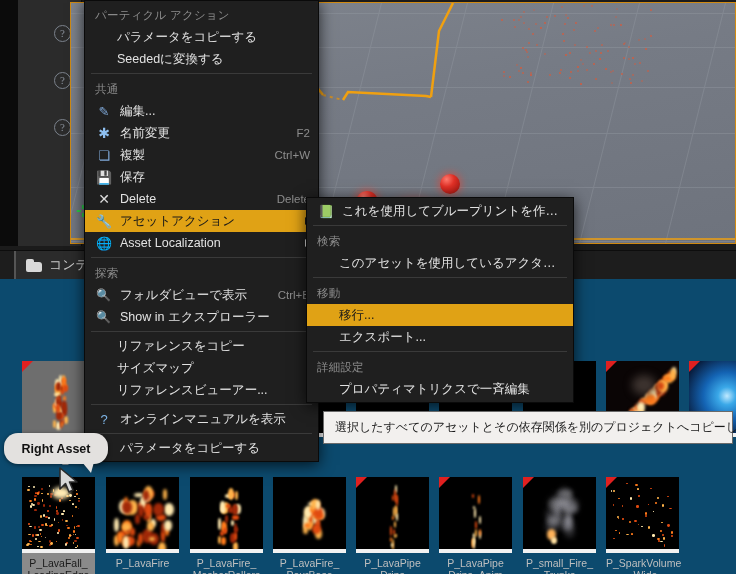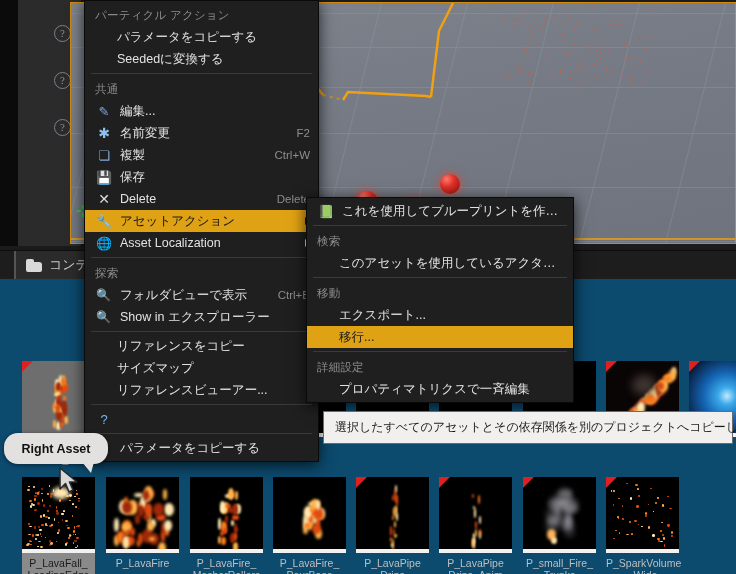--- a/index.html
+++ b/index.html
@@ -945,45 +945,46 @@
       </div>
       <div class="menu-item indent">
         <span class="mi-label">サイズマップ</span>
       </div>
       <div class="menu-item indent">
         <span class="mi-label">リファレンスビューアー...</span>
       </div>
       <div class="menu-sep"></div>
       <div class="menu-item">
         <span class="mi-icon ic-help">?</span>
+        <span class="mi-label">オンラインマニュアルを表示</span>
       </div>
       <div class="menu-sep"></div>
       <div class="menu-item">
         <span class="mi-icon ic-source">⬇</span>
         <span class="mi-label">パラメータをコピーする</span>
       </div>
     </div>
 
   <div class="menu menu-sub" id="menu-sub">
       <div class="menu-item">
         <span class="mi-icon ic-bp">📗</span>
         <span class="mi-label">これを使用してブループリントを作成...</span>
       </div>
       <div class="menu-sep"></div>
       <div class="menu-section">検索</div>
       <div class="menu-item indent">
         <span class="mi-label">このアセットを使用しているアクタを選択</span>
       </div>
       <div class="menu-sep"></div>
       <div class="menu-section">移動</div>
+      <div class="menu-item indent hl">
+        <span class="mi-label">移行...</span>
+      </div>
       <div class="menu-item indent">
         <span class="mi-label">エクスポート...</span>
-      </div>
-      <div class="menu-item indent hl">
-        <span class="mi-label">移行...</span>
       </div>
       <div class="menu-sep"></div>
       <div class="menu-section">詳細設定</div>
       <div class="menu-item indent">
         <span class="mi-label">プロパティマトリクスで一斉編集</span>
       </div>
     </div>
 
   <div class="tooltip">
     <span>選択したすべてのアセットとその依存関係を別のプロジェクトへコピーします</span>

